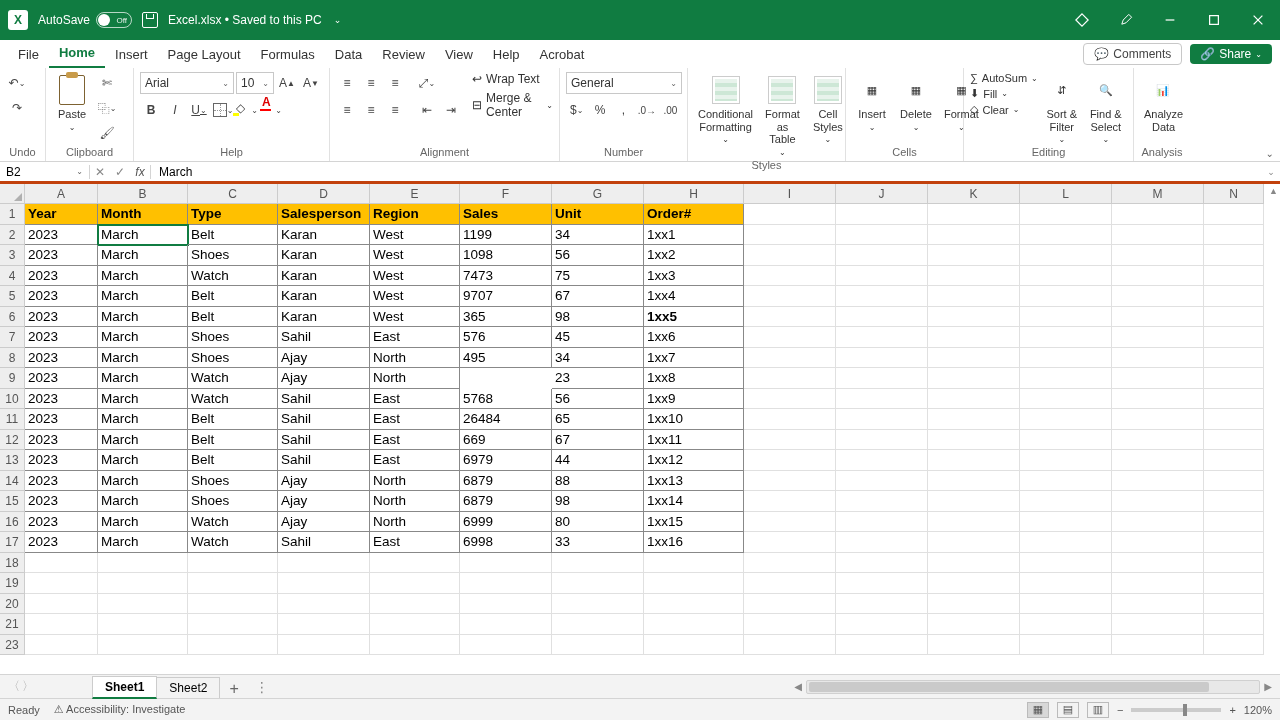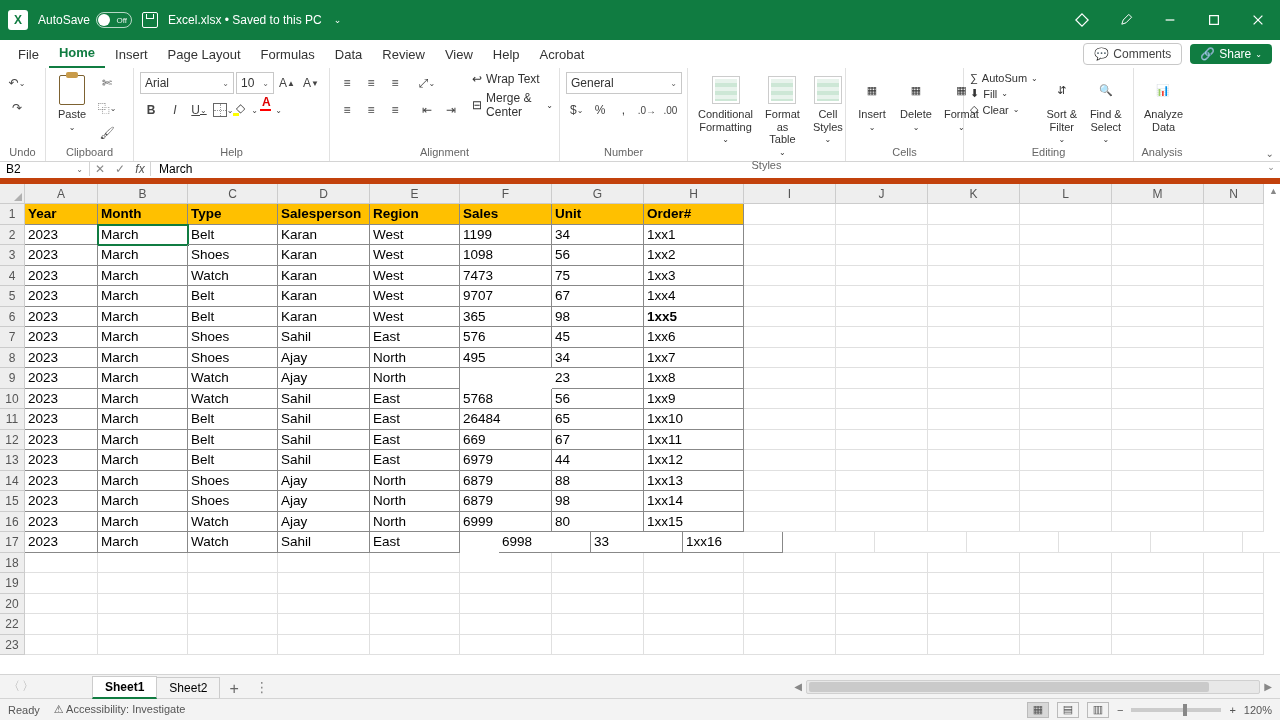--- a/index.html
+++ b/index.html
@@ -40,21 +40,21 @@
 .large-btn { display: flex; flex-direction: column; align-items: center; gap: 2px; font-size: 11px; padding: 2px 4px; line-height: 1.15; text-align: center; color: #333;}
 .large-btn .icon-box { width: 32px; height: 32px; display: flex; align-items: center; justify-content: center; }
 .small-btn { width: 22px; height: 22px; display: flex; align-items: center; justify-content: center; font-size: 12px; color: #444;}
 .combo { border: 1px solid #c8c8c8; height: 22px; display: flex; align-items: center; padding: 0 4px; font-size: 12px; background: #fff; justify-content: space-between; color:#333;}
 .combo .car { font-size: 8px; color: #666; margin-left: 4px;}
 .row3 { display: flex; gap: 2px; }
 .col-stack { display: flex; flex-direction: column; gap: 3px; }
 .ribbon-collapse { position: absolute; right: 6px; bottom: 2px; font-size: 10px; color: #666; }
 
 
-.formula-bar { height: 22px; border-bottom: 6px solid #c2410c; display: flex; align-items: flex-start; }
+.formula-bar { height: 22px; border-bottom: 3px solid #c2410c; display: flex; align-items: center; }
 .name-box { width: 90px; border-right: 1px solid #d4d4d4; display: flex; align-items: center; padding: 0 6px; }
 .name-box input { border: none; outline: none; width: 56px; font-size: 12px; }
 .name-box .car { font-size: 8px; color: #666; margin-left: auto;}
 .fx-btns { display: flex; align-items: center; border-right: 1px solid #d4d4d4; }
 .fx-btns span { width: 20px; text-align: center; color: #888; font-size: 12px;}
 .fx-btns .fx { font-style: italic; color: #555; }
 .formula-input { flex: 1; padding: 0 8px; display: flex; align-items: center; font-size: 12px; }
 .formula-expand { width: 18px; display:flex; align-items:center; justify-content:center; font-size:9px; color:#888;}
 
 
@@ -684,21 +684,21 @@
         <div class="cell" style="width: 92px;"></div>
         <div class="cell" style="width: 60px;"></div>
       </div>
       <div class="row">
         <div class="rh">17</div>
         <div class="cell data-brd" style="width: 73px;">2023</div>
         <div class="cell data-brd" style="width: 90px;">March</div>
         <div class="cell data-brd" style="width: 90px;">Watch</div>
         <div class="cell data-brd" style="width: 92px;">Sahil</div>
         <div class="cell data-brd" style="width: 90px;">East</div>
-        <div class="cell data-brd" style="width: 92px; margin-left: 39px;">6998</div>
+        <div class="cell data-brd" style="width: 92px;">6998</div>
         <div class="cell data-brd" style="width: 92px;">33</div>
         <div class="cell data-brd" style="width: 100px;">1xx16</div>
         <div class="cell" style="width: 92px;"></div>
         <div class="cell" style="width: 92px;"></div>
         <div class="cell" style="width: 92px;"></div>
         <div class="cell" style="width: 92px;"></div>
         <div class="cell" style="width: 92px;"></div>
         <div class="cell" style="width: 60px;"></div>
       </div>
       <div class="row">
@@ -746,21 +746,21 @@
         <div class="cell" style="width: 92px;"></div>
         <div class="cell" style="width: 100px;"></div>
         <div class="cell" style="width: 92px;"></div>
         <div class="cell" style="width: 92px;"></div>
         <div class="cell" style="width: 92px;"></div>
         <div class="cell" style="width: 92px;"></div>
         <div class="cell" style="width: 92px;"></div>
         <div class="cell" style="width: 60px;"></div>
       </div>
       <div class="row">
-        <div class="rh">22</div>
+        <div class="rh">21</div>
         <div class="cell" style="width: 73px;"></div>
         <div class="cell" style="width: 90px;"></div>
         <div class="cell" style="width: 90px;"></div>
         <div class="cell" style="width: 92px;"></div>
         <div class="cell" style="width: 90px;"></div>
         <div class="cell" style="width: 92px;"></div>
         <div class="cell" style="width: 92px;"></div>
         <div class="cell" style="width: 100px;"></div>
         <div class="cell" style="width: 92px;"></div>
         <div class="cell" style="width: 92px;"></div>

